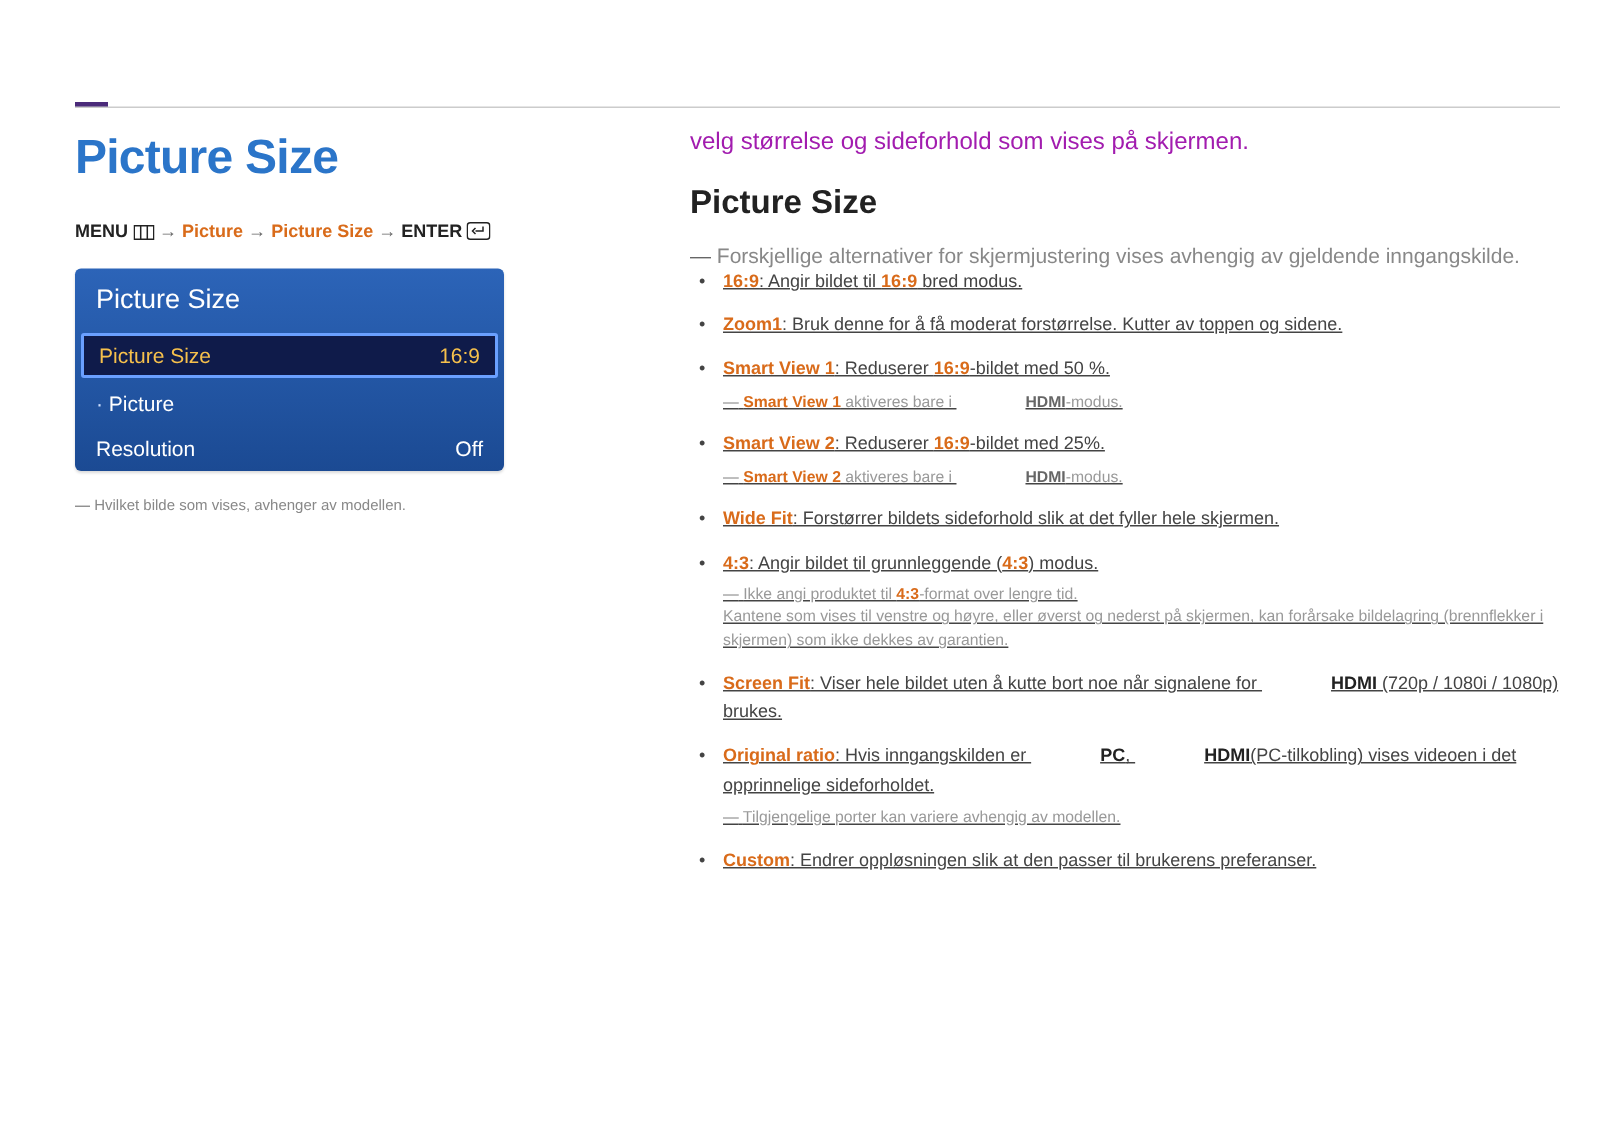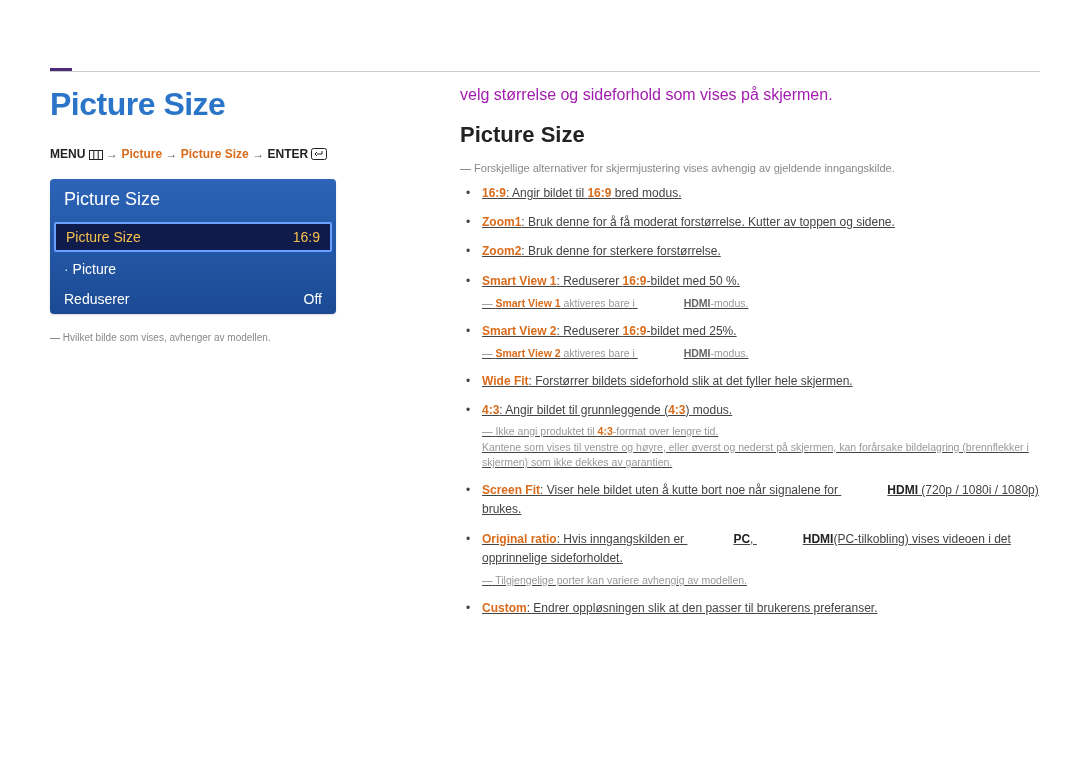--- a/index.html
+++ b/index.html
@@ -25,21 +25,21 @@
   .osd-row.selected .osd-label, .osd-row.selected .osd-value { color: #f6c04c; }
   .osd-row.indent .osd-label::before { content: "· "; color: #cfe0ff; }
   .osd-label { color: #fff; }
   .osd-value { color: #fff; }
 
   .footnote-left { font-size: 10px; color: #888; margin-top: 18px; }
   .footnote-left .dash { color: #666; }
 
   .lead { font-size: 16px; color: #a21caf; margin-bottom: 18px; }
   h2.sub-title { font-size: 22px; font-weight: 600; color: #222; margin-bottom: 14px; }
-  .note-dash { font-size: 11px; color: #888; margin-bottom: 10px; }
+  .note-dash { font-size: 14px; color: #888; }
   .note-dash .dash { color: #666; }
   ul.opts { list-style: none; font-size: 12px; color: #444; }
   ul.opts > li { position: relative; padding: 0 0 10px 22px; line-height: 1.6; text-decoration: underline; }
   ul.opts > li::before { content: "•"; position: absolute; left: 6px; top: 0; color: #444; }
   .kw { color: #d96b1a; font-weight: 700; }
   .kw-bold { color: #222; font-weight: 700; padding-left: 46px; }
   .sub-note { font-size: 10.5px; color: #999; padding-top: 4px; padding-left: 0; }
   .sub-note .dash { color: #888; }
   .sub-note .kw { font-weight: 700; }
   .sub-note .kw-bold { font-weight: 700; color: #666; }
@@ -86,21 +86,21 @@
         <div class="osd-title">Picture Size</div>
         <div class="osd-row selected">
           <span class="osd-label">Picture Size</span>
           <span class="osd-value">16:9</span>
         </div>
         <div class="osd-row indent">
           <span class="osd-label">Picture</span>
           <span class="osd-value"></span>
         </div>
         <div class="osd-row">
-          <span class="osd-label">Reduserer</span>
+          <span class="osd-label">Resolution</span>
           <span class="osd-value">Off</span>
         </div>
       </div>
 
       <div class="footnote-left">
         <span class="dash">―</span> <span>Hvilket bilde som vises, avhenger av modellen.</span>
       </div>
     </div>
 
     <div class="col-right">
@@ -109,23 +109,20 @@
       <p class="note-dash">
         <span class="dash">―</span> <span>Forskjellige alternativer for skjermjustering vises avhengig av gjeldende inngangskilde.</span>
       </p>
 
       <ul class="opts">
         <li>
           <span class="kw">16:9</span><span>: Angir bildet til </span><span class="kw">16:9</span><span> bred modus.</span>
         </li>
         <li>
           <span class="kw">Zoom1</span><span>: Bruk denne for å få moderat forstørrelse. Kutter av toppen og sidene.</span>
-        </li>
-        <li>
-          <span class="kw">Zoom2</span><span>: Bruk denne for sterkere forstørrelse.</span>
         </li>
         <li>
           <span class="kw">Smart View 1</span><span>: Reduserer </span><span class="kw">16:9</span><span>-bildet med 50 %.</span>
           <div class="sub-note">
             <span class="dash">―</span> <span class="kw">Smart View 1</span><span> aktiveres bare i </span><span class="kw-bold">HDMI</span><span>-modus.</span>
           </div>
         </li>
         <li>
           <span class="kw">Smart View 2</span><span>: Reduserer </span><span class="kw">16:9</span><span>-bildet med 25%.</span>
           <div class="sub-note">

